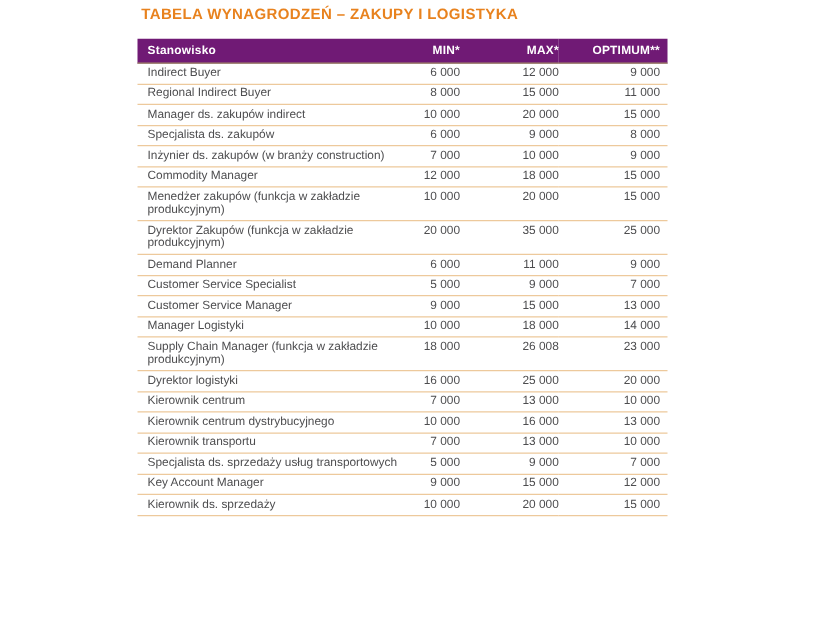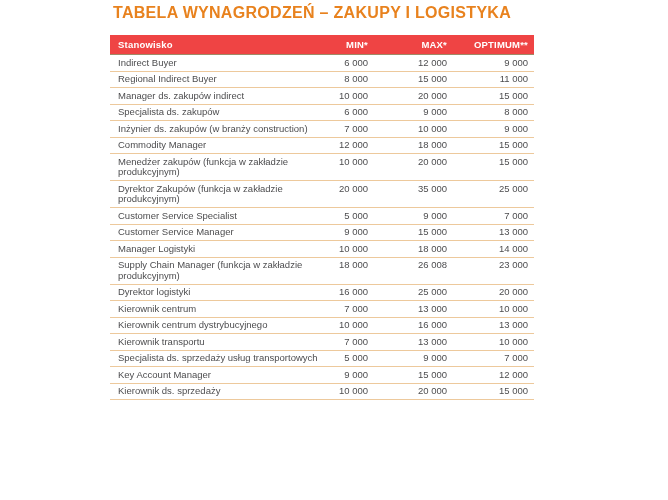--- a/index.html
+++ b/index.html
@@ -15,34 +15,34 @@
     font-family: "Liberation Sans", sans-serif;
   }
   .wrap {
     position: absolute;
     left: 110px;
     top: 0;
     width: 424px;
   }
   .title {
     color: #e8821e;
-    font-size: 16px;
+    font-size: 12px;
     font-weight: bold;
     letter-spacing: 0.3px;
     margin: 4px 0 0 3px;
     white-space: nowrap;
   }
   table.salary {
     border-collapse: collapse;
     table-layout: fixed;
     width: 424px;
     margin-top: 13px;
   }
   table.salary th {
-    background: #ef4444;
+    background: #701a75;
     color: #ffffff;
     font-weight: bold;
     font-size: 9.5px;
     text-align: right;
     padding: 4px 0;
     border-bottom: 1px solid #a08a66;
     letter-spacing: 0.2px;
   }
   table.salary th.name {
     text-align: left;
@@ -134,20 +134,26 @@
           <td class="num">20 000</td>
           <td class="num last">15 000</td>
         </tr>
         <tr>
           <td class="name">Dyrektor Zakupów (funkcja w zakładzie produkcyjnym)</td>
           <td class="num">20 000</td>
           <td class="num">35 000</td>
           <td class="num last">25 000</td>
         </tr>
         <tr>
+          <td class="name">Demand Planner</td>
+          <td class="num">6 000</td>
+          <td class="num">11 000</td>
+          <td class="num last">9 000</td>
+        </tr>
+        <tr>
           <td class="name">Customer Service Specialist</td>
           <td class="num">5 000</td>
           <td class="num">9 000</td>
           <td class="num last">7 000</td>
         </tr>
         <tr>
           <td class="name">Customer Service Manager</td>
           <td class="num">9 000</td>
           <td class="num">15 000</td>
           <td class="num last">13 000</td>

